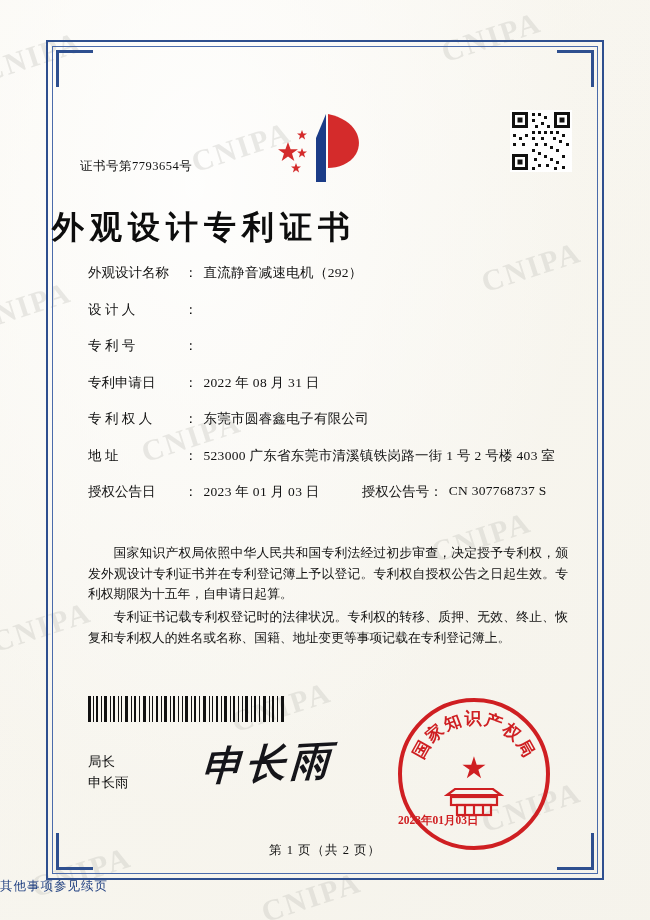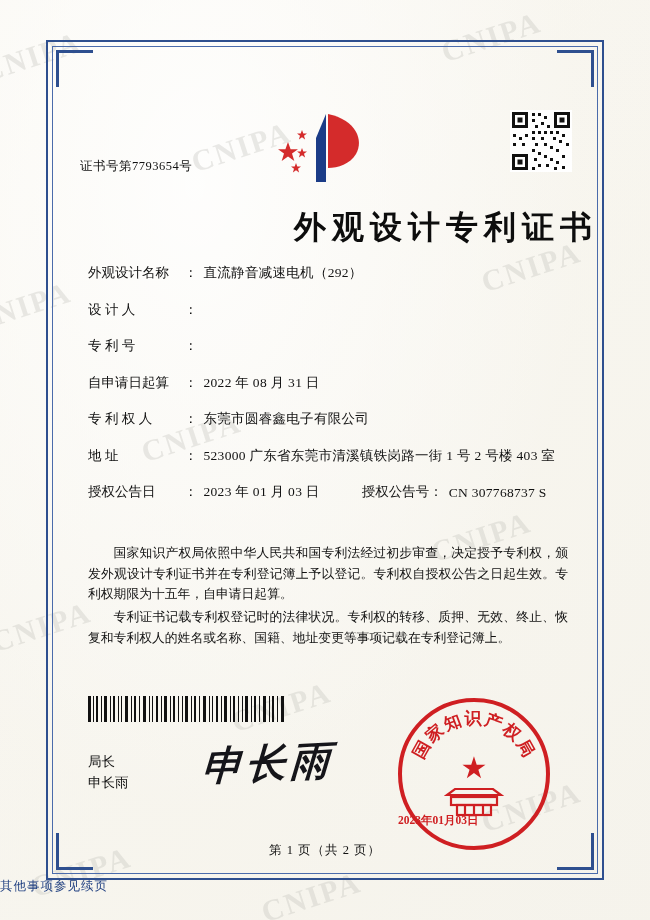--- a/index.html
+++ b/index.html
@@ -115,37 +115,37 @@
     width: 62px;
     height: 62px;
     background: #fff;
   }
 
   .title {
     position: absolute;
     left: 0;
     right: 0;
     top: 160px;
-    text-align: right;
+    text-align: left;
     font-size: 32px;
     font-weight: bold;
     letter-spacing: 6px;
     color: #0d0d0d;
     font-family: "Liberation Serif", serif;
   }
 
   .fields {
     position: absolute;
     left: 36px;
     right: 30px;
     top: 218px;
   }
   .field-row {
     display: flex;
-    align-items: flex-end;
+    align-items: flex-start;
     margin-bottom: 18.5px;
     font-size: 13.5px;
     color: #111;
   }
   .field-label {
     width: 96px;
     flex: none;
     letter-spacing: 0px;
     white-space: nowrap;
   }
@@ -404,21 +404,21 @@
         <span class="field-label">设  计  人</span>
         <span class="field-colon">：</span>
       </div>
 
       <div class="field-row">
         <span class="field-label">专  利  号</span>
         <span class="field-colon">：</span>
       </div>
 
       <div class="field-row">
-        <span class="field-label">自申请日起算</span>
+        <span class="field-label">专利申请日</span>
         <span class="field-colon">：</span>
         <span class="field-value">2022 年 08 月 31 日</span>
       </div>
 
       <div class="field-row">
         <span class="field-label">专 利 权 人</span>
         <span class="field-colon">：</span>
         <span class="field-value">东莞市圆睿鑫电子有限公司</span>
       </div>
 

